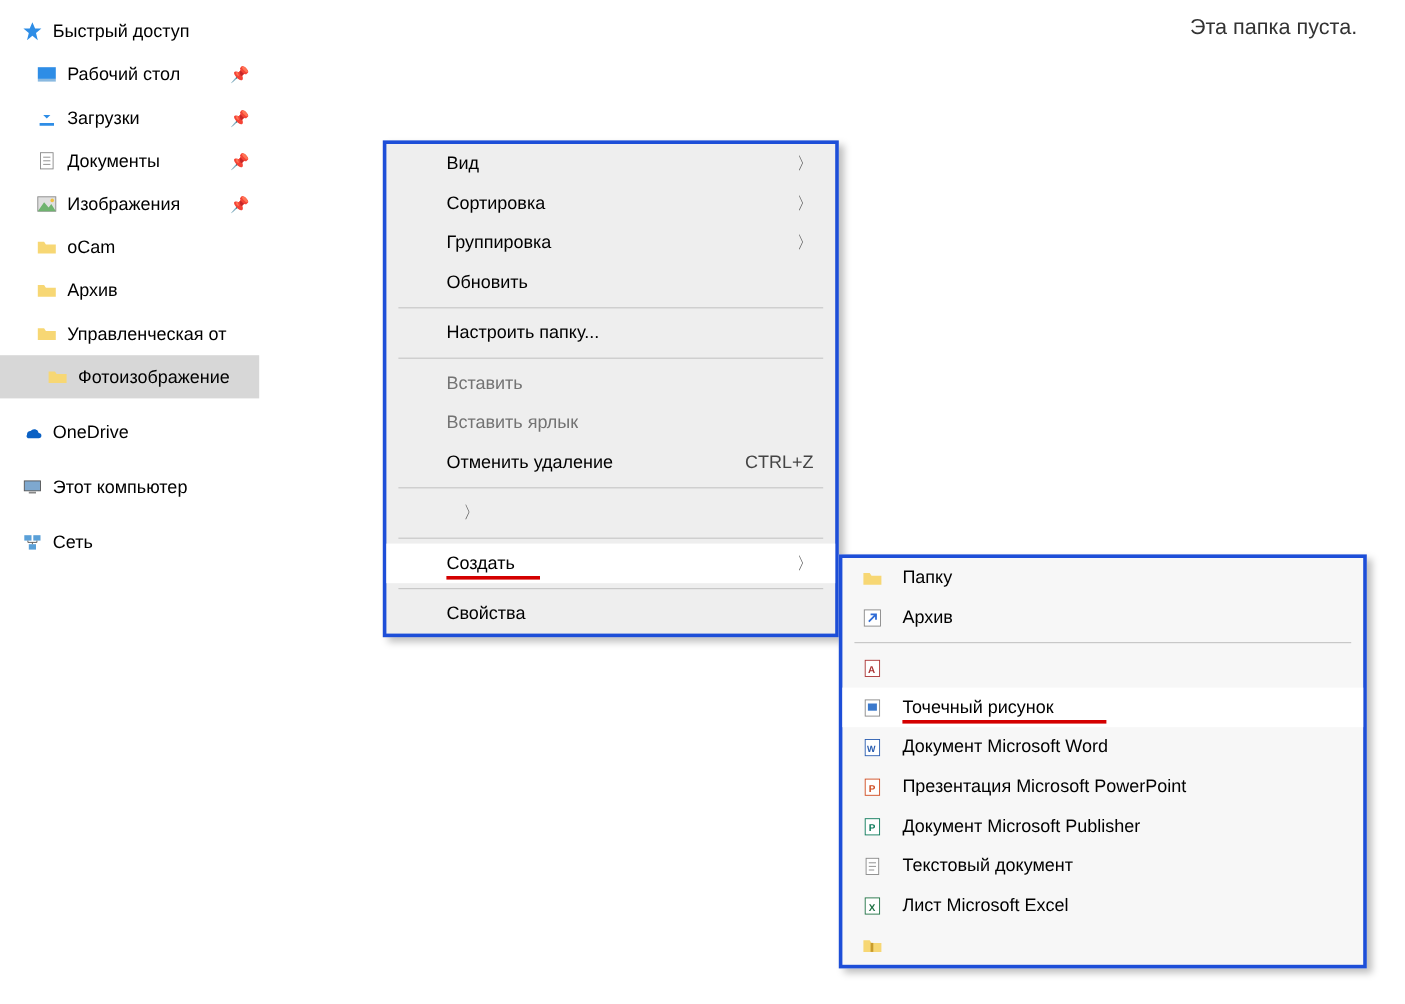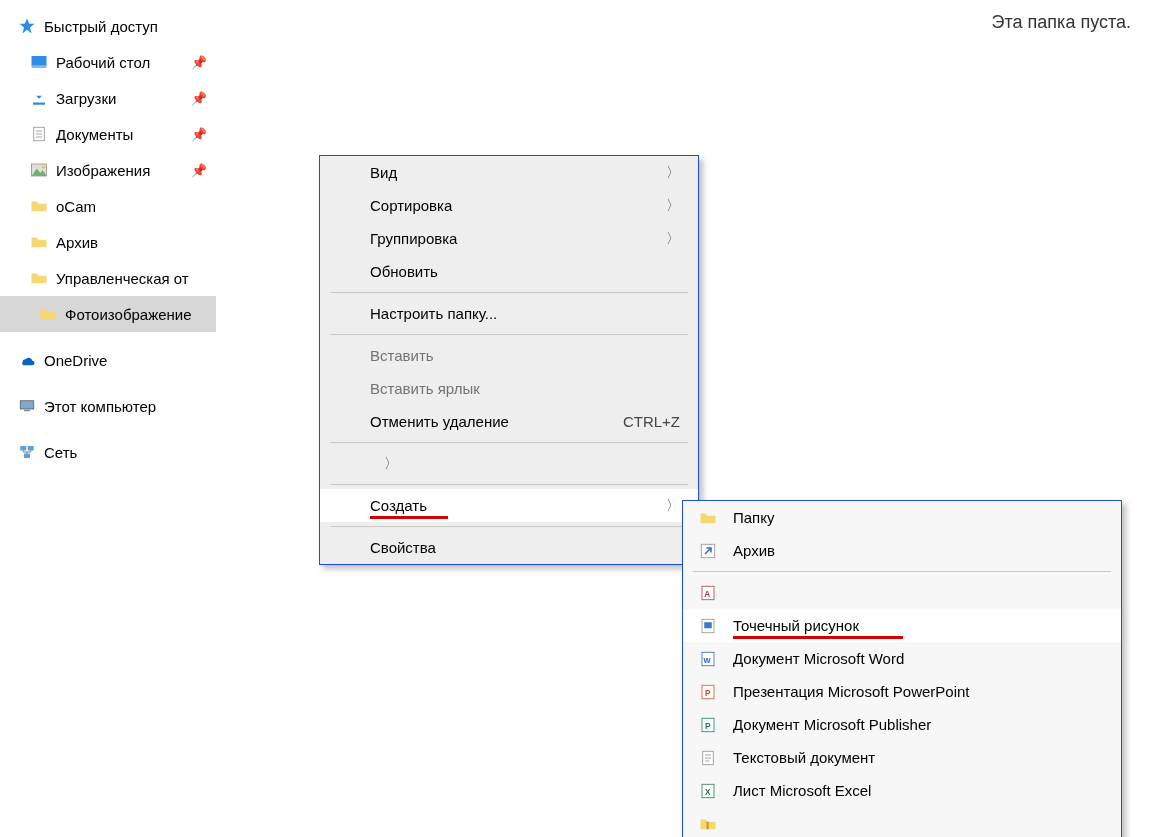--- a/index.html
+++ b/index.html
@@ -36,25 +36,24 @@
     position: absolute;
     top: 12px; right: 40px;
     font-size: 18px;
     color: #333;
   }
 
   
   .menu {
     position: absolute;
     background: #eeeeee;
-    border: 1px solid #1d4ed8;
+    border: 3px solid #1d4ed8;
     box-shadow: 4px 4px 6px rgba(0,0,0,0.25);
     font-size: 15px;
     color: #000;
-    margin-top: 38px;
   }
   .menu-item {
     display: flex;
     align-items: center;
     height: 33px;
     padding: 0 18px 0 50px;
     position: relative;
     cursor: default;
   }
   .menu-item.hover { background: #ffffff; }
@@ -264,21 +263,21 @@
     <span class="underline-red" style="width:78px;"></span>
   </div>
 
   <div class="menu-sep"></div>
 
   <div class="menu-item">
     <span class="menu-label">Свойства</span>
   </div>
 </div>
 
-<div class="menu submenu" style="left:682px; top:462px; width:440px;">
+<div class="menu submenu" style="left:699px; top:462px; width:440px;">
 
   <div class="menu-item">
     <span class="menu-icon ic">
       <svg viewBox="0 0 24 24">
           <path d="M2 6h7l2 3h11v10H2z" fill="#f7d774"></path>
         </svg>
     </span>
     <span class="menu-label">Папку</span>
   </div>
 

